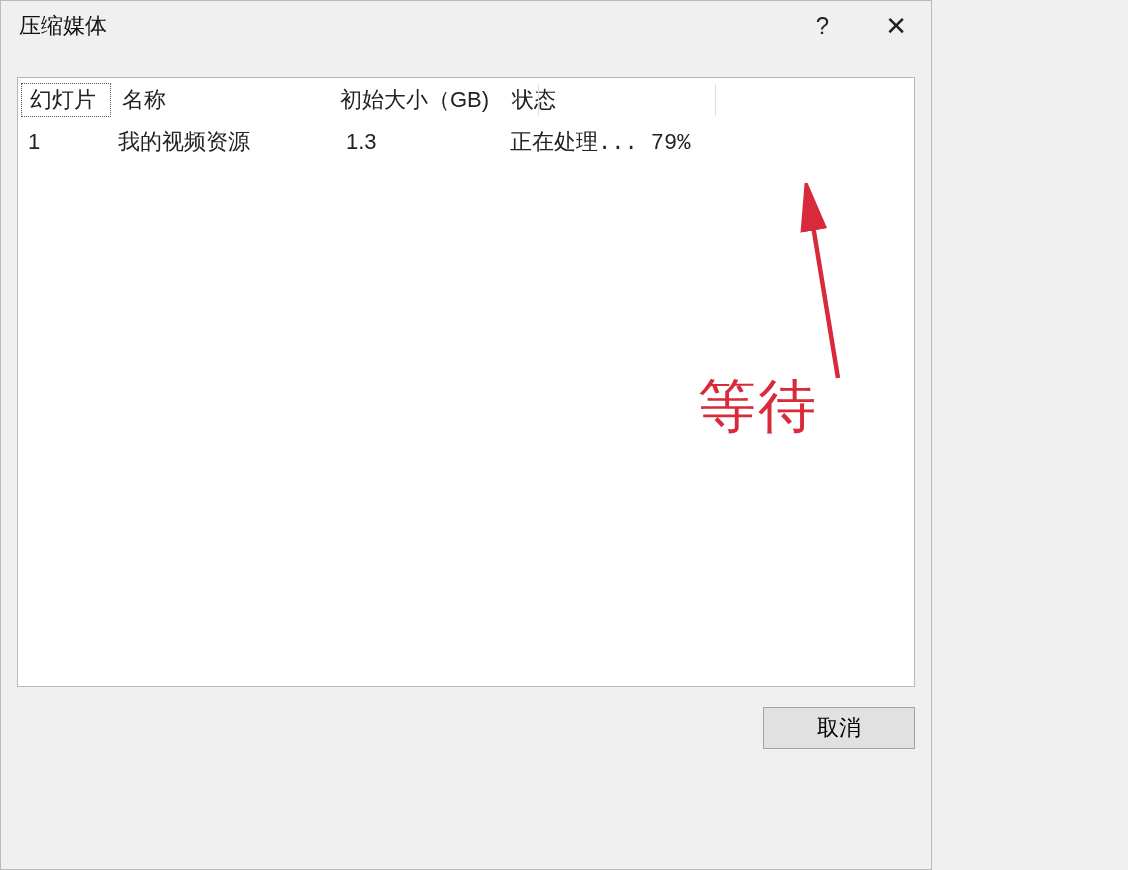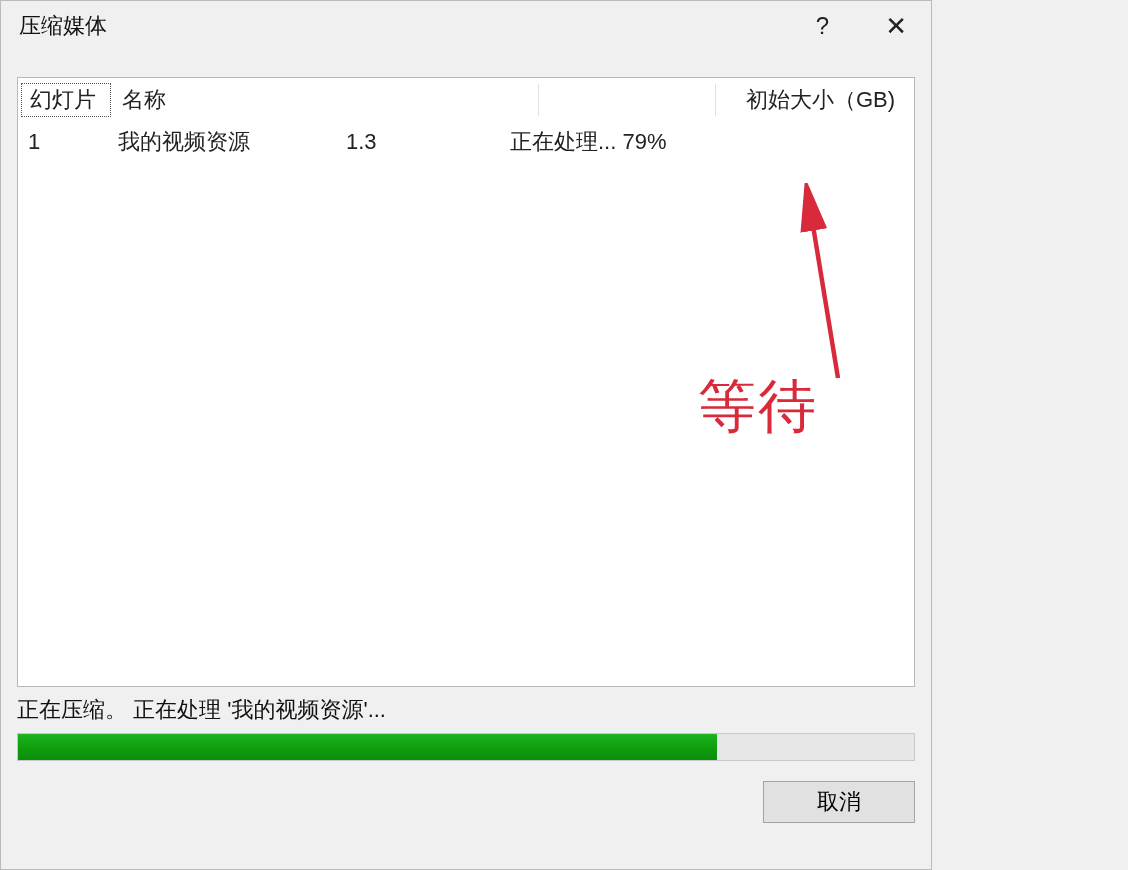--- a/index.html
+++ b/index.html
@@ -93,21 +93,21 @@
     .table-row {
       display: flex;
       align-items: center;
       font-size: 22px;
       color: #222;
       height: 40px;
     }
     .r-slide { width: 90px; padding-left: 10px; }
     .r-name { flex: 1; padding-left: 10px; }
     .r-size { width: 172px; padding-left: 10px; }
-    .r-status { width: 406px; padding-left: 2px; }
+    .r-status { width: 406px; padding-left: 2px; font-family: Liberation Mono, monospace; }
     .annotation-arrow {
       position: absolute;
       left: 760px;
       top: 105px;
       pointer-events: none;
     }
     .annotation-text {
       position: absolute;
       left: 680px;
       top: 290px;
@@ -165,43 +165,38 @@
     </div>
   </div>
 
   <div class="content-frame">
     <div class="divider-v dv1"></div>
     <div class="divider-v dv2"></div>
     <div class="table-header">
       <div class="col-slide">幻灯片</div>
       <div class="col-name">名称</div>
       <div class="col-size">初始大小（GB)</div>
+      <div class="col-status">状态</div>
     </div>
     <div class="table-row">
       <div class="r-slide">1</div>
       <div class="r-name">我的视频资源</div>
       <div class="r-size">1.3</div>
       <div class="r-status">正在处理... 79%</div>
     </div>
 
     <svg class="annotation-arrow" width="80" height="200" viewBox="0 0 80 200">
       <defs>
         <marker id="ah" markerWidth="16" markerHeight="16" refX="8" refY="3" orient="auto" markerUnits="strokeWidth">
           <path d="M0,0 L0,6 L12,3 z" fill="#d82a3a"></path>
         </marker>
       </defs>
       <line x1="60" y1="195" x2="30" y2="12" stroke="#d82a3a" stroke-width="4.5" marker-end="url(#ah)"></line>
     </svg>
     <div class="annotation-text">等待</div>
   </div>
 
-  <div class="status-area">
-    <div class="status-text">正在压缩。  正在处理 '我的视频资源'...</div>
-    <div class="progress-outer">
-      <div class="progress-inner" style="width: 78%;"></div>
-    </div>
-  </div>
 
   <div class="button-row">
     <button class="cancel-btn">取消</button>
   </div>
 
 </div>
 
 </body></html>

